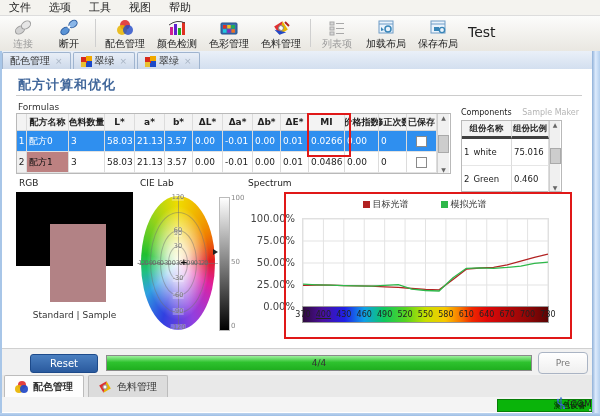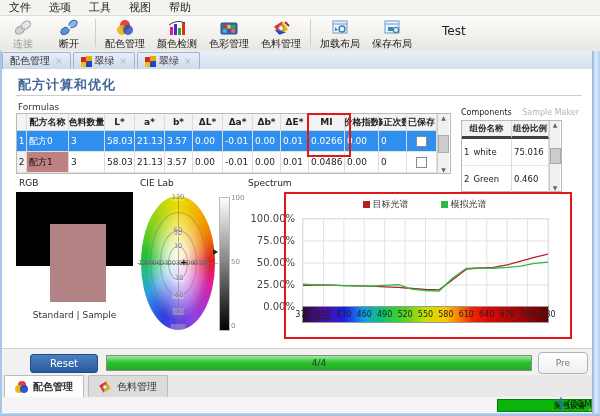--- a/index.html
+++ b/index.html
@@ -11,21 +11,21 @@
   .frame-bottom{position:absolute;left:0;right:0;bottom:0;height:3px;background:linear-gradient(#bcd4ef,#9dbde4);z-index:41;}
   
   .menubar{position:absolute;left:0;top:0;width:600px;height:15px;background:#f4f3ef;border-bottom:1px solid #ddd;display:flex;align-items:center;font-size:11px;color:#222;}
   .menu-item{padding:0 9px;line-height:15px;cursor:default;text-align:right;}
   
   .toolbar{position:absolute;left:0;top:16px;width:600px;height:35px;background:linear-gradient(#fcfcfb,#e9e7e1);border-bottom:1px solid #cfcfcf;display:flex;align-items:flex-start;}
   .tbtn{display:flex;flex-direction:column;align-items:center;justify-content:flex-start;padding:2px 6px 0 6px;height:33px;font-size:10px;color:#222;min-width:34px;}
   .tbtn .ticon{height:19px;display:flex;align-items:center;}
   .tbtn.disabled{color:#9a9a9a;}
   .tsep{width:1px;height:28px;background:#cfcfcf;margin:3px 3px 0 3px;}
-  .test-label{font-size:12px;color:#222;margin:8px 0 0 24px;text-align:right;}
+  .test-label{font-size:14px;color:#222;margin:8px 0 0 4px;text-align:right;}
   
   .tabbar{position:absolute;left:0;top:51px;width:600px;height:18px;background:linear-gradient(#eaf0f8,#d3dfef);display:flex;align-items:flex-end;z-index:2;}
   .ttab{height:16px;display:flex;align-items:center;gap:3px;padding:0 7px;font-size:10px;color:#333;background:linear-gradient(#e8eef7,#cdd9ea);border:1px solid #9fb4cf;border-bottom:none;margin-left:2px;border-radius:2px 2px 0 0;}
   .ttab.active{background:#fff;height:17px;font-weight:normal;}
   .ttab .closex{color:#a8b4c4;font-size:9px;margin-left:2px;}
   .tab-ico{width:11px;height:11px;display:inline-block;position:relative;flex:none;}
   .tab-ico i{position:absolute;width:6px;height:6px;}
   .tab-ico .q1{left:0;top:1px;background:#d8281a;}
   .tab-ico .q2{left:5px;top:0;background:#f0a800;width:6px;height:5px;}
   .tab-ico .q3{left:0;top:6px;background:#e8c030;width:5px;height:5px;}
@@ -185,20 +185,35 @@
               <path d="M10 2 L3 9 L10 16 Z" fill="#e03030"></path>
               <path d="M4 12 L16 12 L10 16 Z" fill="#2048c8"></path>
               <circle cx="10" cy="9" r="2.4" fill="#fff" stroke="#888"></circle>
             </g>
             <path d="M14 3 L18 7" stroke="#b02020" stroke-width="2"></path>
           </svg>
       </span>
       <span>色料管理</span>
     </div>
     <div class="tsep"></div>
+    <div class="tbtn disabled">
+      <span class="ticon">
+        <svg width="18" height="16">
+            <g stroke="#a8a8a8" fill="#d8d8d8">
+              <rect x="2" y="2" width="4" height="3"></rect>
+              <rect x="2" y="7" width="4" height="3"></rect>
+              <rect x="2" y="12" width="4" height="3"></rect>
+              <line x1="8" y1="3.5" x2="16" y2="3.5"></line>
+              <line x1="8" y1="8.5" x2="16" y2="8.5"></line>
+              <line x1="8" y1="13.5" x2="16" y2="13.5"></line>
+            </g>
+          </svg>
+      </span>
+      <span>列表项</span>
+    </div>
     <div class="tbtn">
       <span class="ticon">
         <svg width="20" height="17">
             <rect x="3" y="2" width="14" height="12" fill="#eaf3fc" stroke="#6f9cc6"></rect>
             <line x1="3" y1="5" x2="17" y2="5" stroke="#6f9cc6"></line>
             <circle cx="12" cy="10" r="3" fill="none" stroke="#3a86b8" stroke-width="1.5"></circle>
             <path d="M5 8 L8 11 L5 12 Z" fill="#3a86b8"></path>
           </svg>
       </span>
       <span>加载布局</span>

